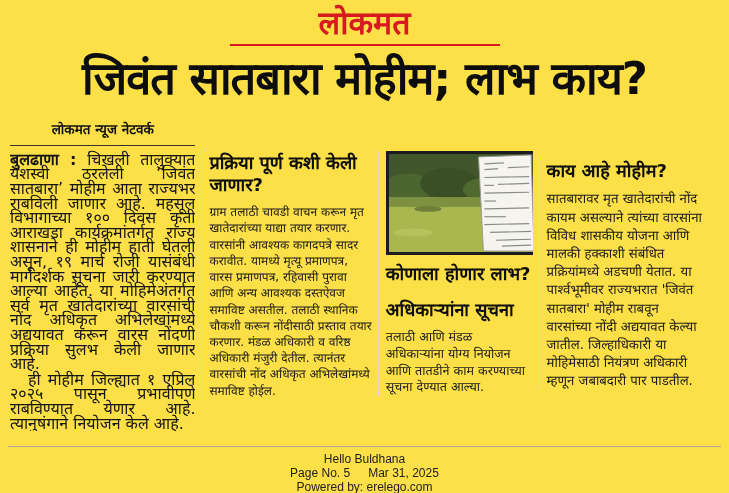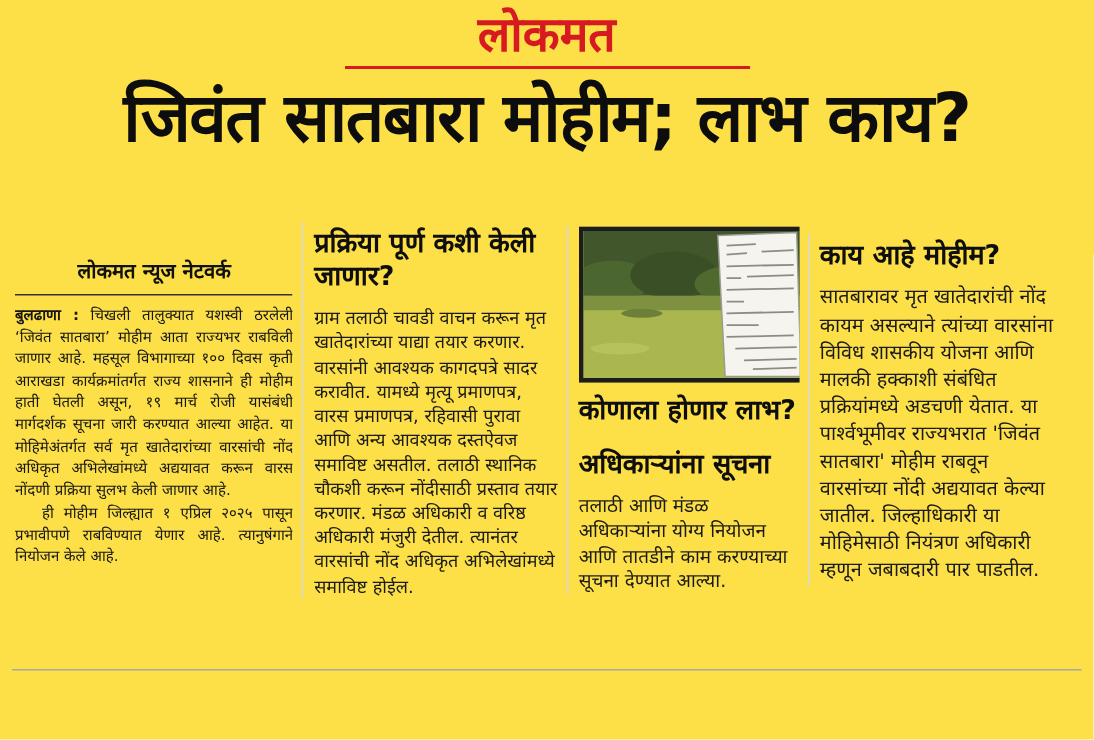--- a/index.html
+++ b/index.html
@@ -41,21 +41,21 @@
   .col2 { width:176px; }
   .col3 { width:160px; }
   .col4 { width:172px; }
 
   .byline {
     text-align:center; font-weight:bold; font-size:13.5px;
     padding:4px 0 7px 0; color:#111;
   }
   .byline-rule { border-top:1.5px solid #333; margin-bottom:7px; }
   .body-sm {
-    font-size:10px; line-height:14.6px; text-align:justify; color:#161616;
+    font-size:16px; line-height:14.6px; text-align:justify; color:#161616;
   }
   .body-sm .lead { font-weight:bold; }
   .para2 { text-indent:18px; margin-top:1px; }
 
   .sec-heading {
     font-weight:bold; color:#0e0e0e;
     font-size:18px; line-height:22px; margin:4px 0 8px 0;
   }
   .col2 .body-md { font-size:12px; line-height:16.2px; text-align:left; }
   .col3 .body-md { font-size:12.6px; line-height:16.6px; text-align:left; }
@@ -148,14 +148,21 @@
 
     <div class="col col4">
       <div class="sec-heading">काय आहे मोहीम?</div>
       <div class="body-lg">सातबारावर  मृत खातेदारांची नोंद कायम असल्याने त्यांच्या वारसांना विविध शासकीय योजना आणि मालकी हक्काशी संबंधित प्रक्रियांमध्ये अडचणी येतात. या पार्श्वभूमीवर राज्यभरात 'जिवंत सातबारा' मोहीम राबवून वारसांच्या नोंदी अद्ययावत केल्या जातील.  जिल्हाधिकारी या मोहिमेसाठी नियंत्रण अधिकारी म्हणून जबाबदारी पार पाडतील.</div>
     </div>
 
   </div>
 
   <div class="bottom-rule"></div>
 
+  <div class="footer">
+    <div>Hello Buldhana</div>
+    <div class="row2">
+      <span>Page No. 5</span><span class="gap"></span><span>Mar 31, 2025</span>
+    </div>
+    <div>Powered by: erelego.com</div>
+  </div>
 
 </div>
 
 </body></html>

